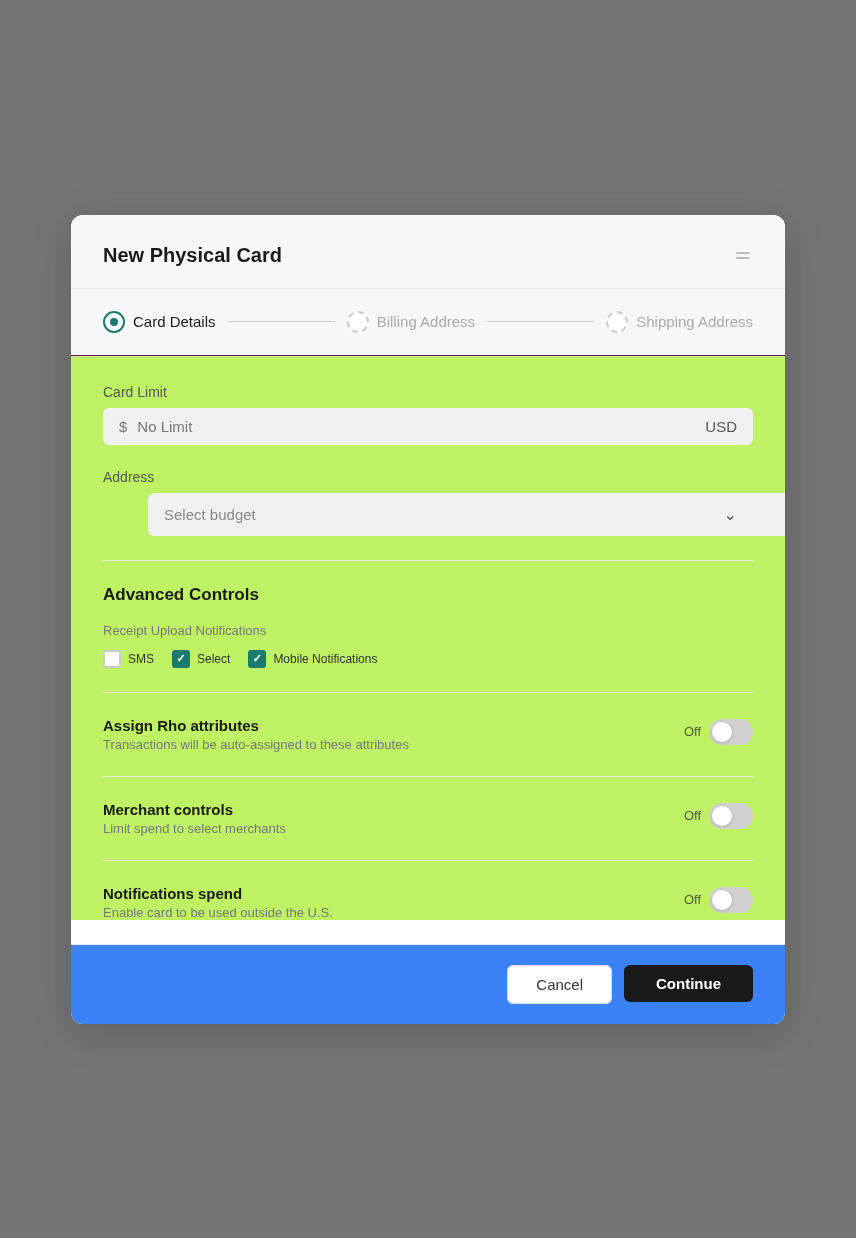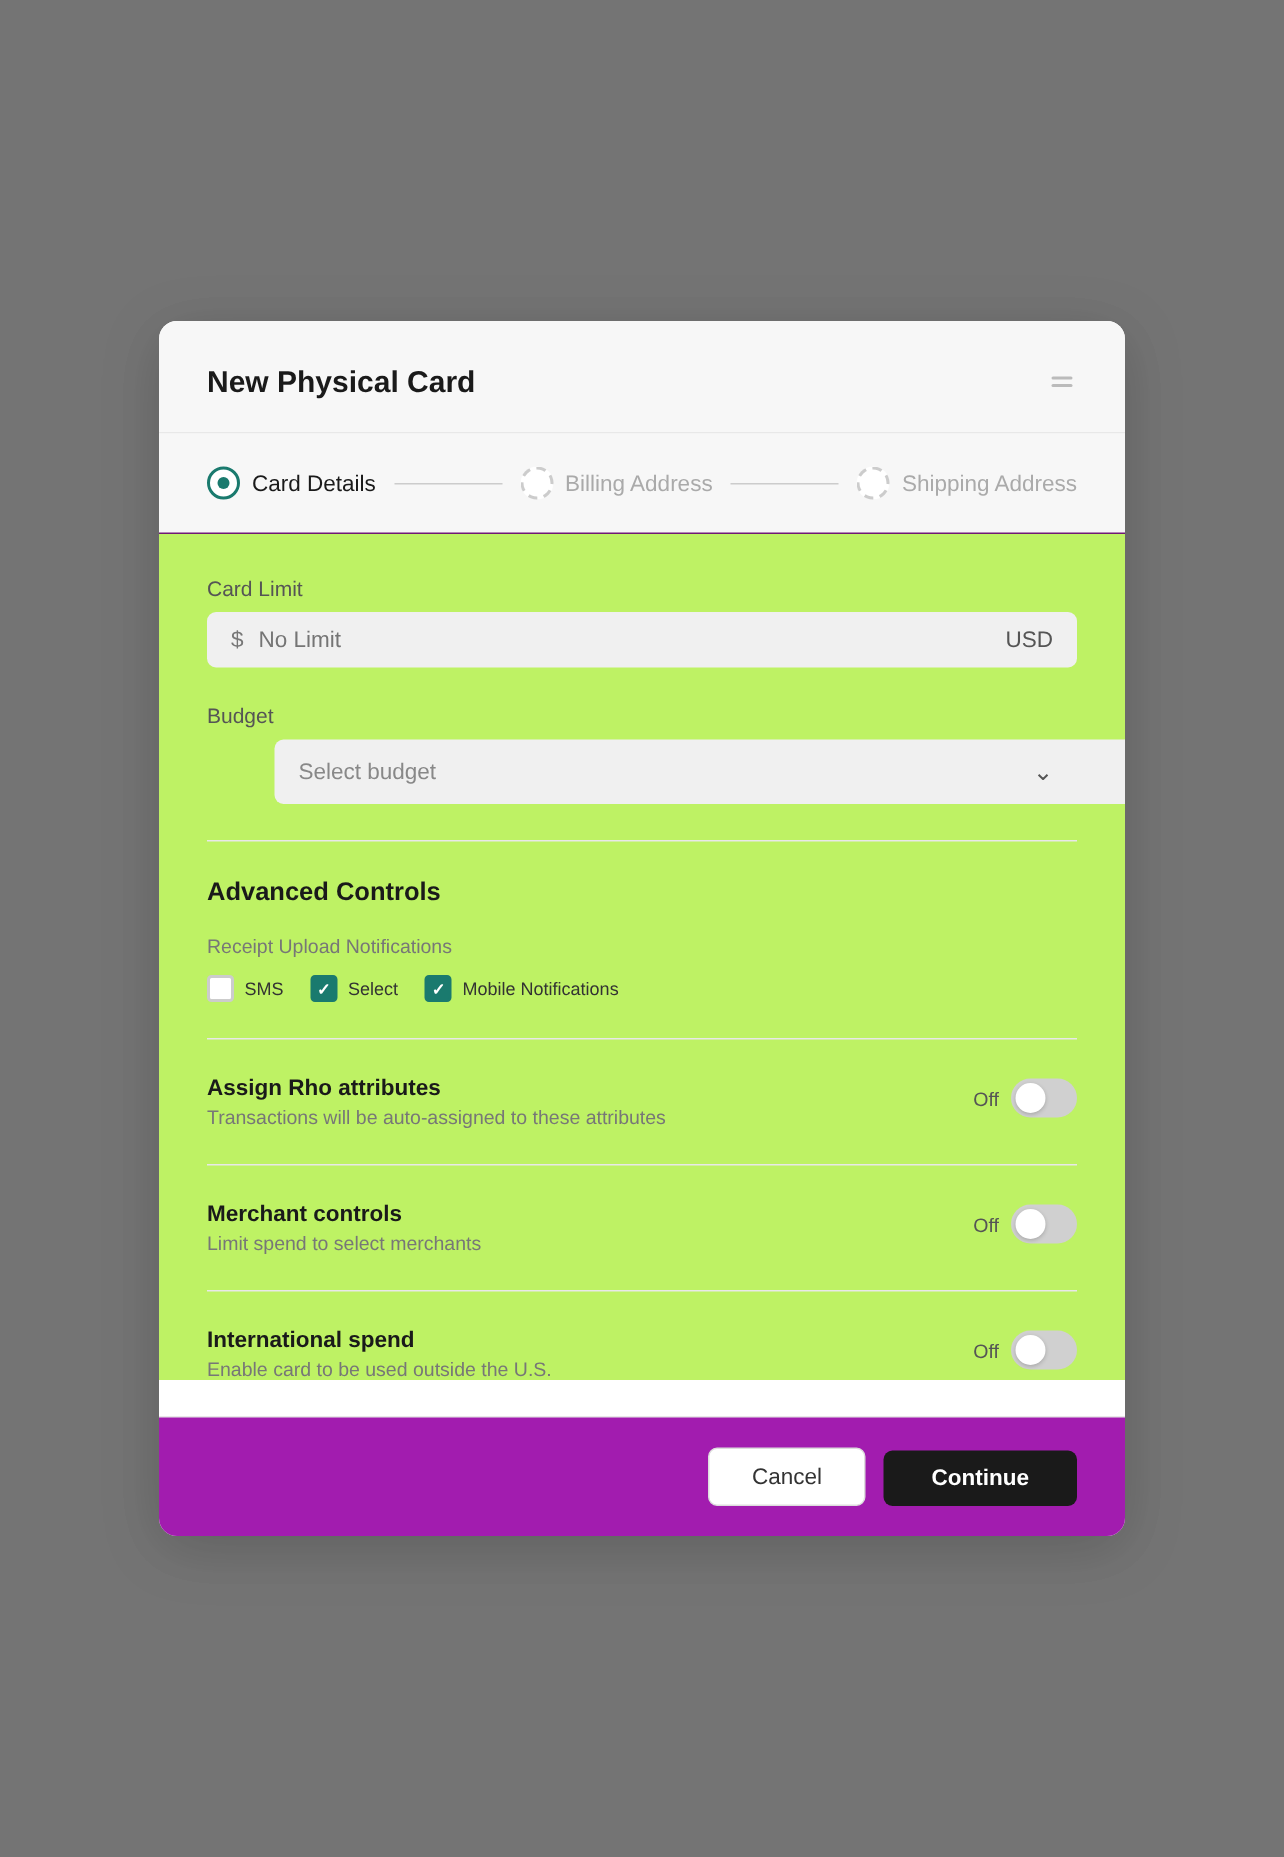--- a/index.html
+++ b/index.html
@@ -18,21 +18,21 @@
       inset: 0;
       background: rgba(100,100,100,0.55);
       display: flex;
       align-items: center;
       justify-content: center;
     }
 
     .modal {
       background: #fff;
       border-radius: 12px;
-      width: 644px;
+      width: 714px;
       box-shadow: 0 8px 40px rgba(0,0,0,0.18);
       overflow: hidden;
       display: flex;
       flex-direction: column;
     }
 
     
     .modal-header {
       display: flex;
       align-items: center;
@@ -304,24 +304,24 @@
     }
 
     .checkbox-label {
       font-size: 12px;
       color: #333;
     }
 
     
     .modal-footer {
       display: flex;
-      align-items: flex-end;
+      align-items: flex-start;
       justify-content: flex-end;
       padding: 20px 32px;
-      background: #a21caf;
+      background: #3b82f6;
       gap: 12px;
       border-top: 1px solid #e8e8e8;
       margin-top: 24px;
     }
 
     .btn-cancel {
       background: #fff;
       border: 1px solid #ddd;
       border-radius: 6px;
       padding: 10px 28px;
@@ -384,21 +384,21 @@
       <div>
         <div class="field-label">Card Limit</div>
         <div class="card-limit-field">
           <span class="currency-symbol">$</span>
           <input class="limit-input" type="text" placeholder="No Limit" style="">
           <span class="currency-code">USD</span>
         </div>
       </div>
 
       <div class="budget-section">
-        <div class="field-label">Budget</div>
+        <div class="field-label">Address</div>
         <div class="budget-select-wrap">
           <select>
             <option value="">Select budget</option>
           </select>
           <span class="budget-chevron">⌄</span>
         </div>
       </div>
 
       <div class="divider"></div>
 
@@ -455,21 +455,21 @@
             <div class="toggle off">
               <div class="toggle-knob"></div>
             </div>
           </div>
         </div>
 
         <div class="divider"></div>
 
         <div class="control-row">
           <div class="control-info">
-            <div class="control-title">International spend</div>
+            <div class="control-title">Notifications spend</div>
             <div class="control-desc">Enable card to be used outside the U.S.</div>
           </div>
           <div class="toggle-wrap">
             <span class="toggle-label">Off</span>
             <div class="toggle off">
               <div class="toggle-knob"></div>
             </div>
           </div>
         </div>
 

